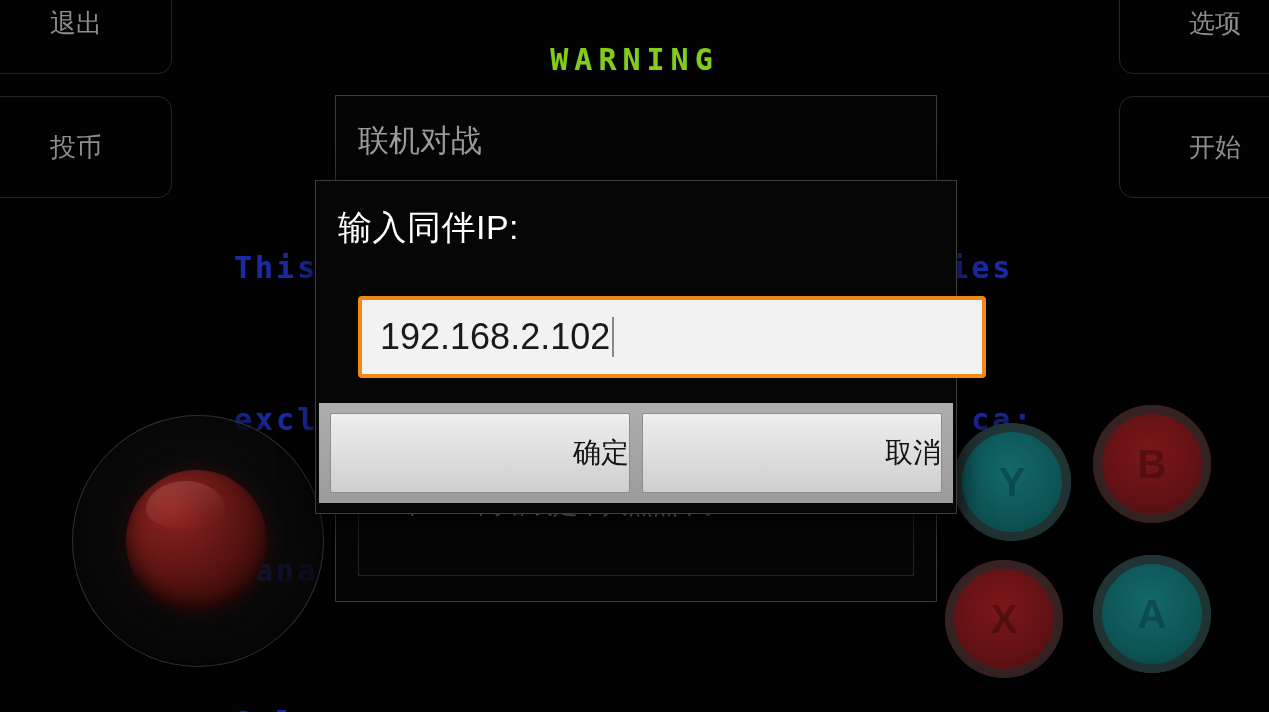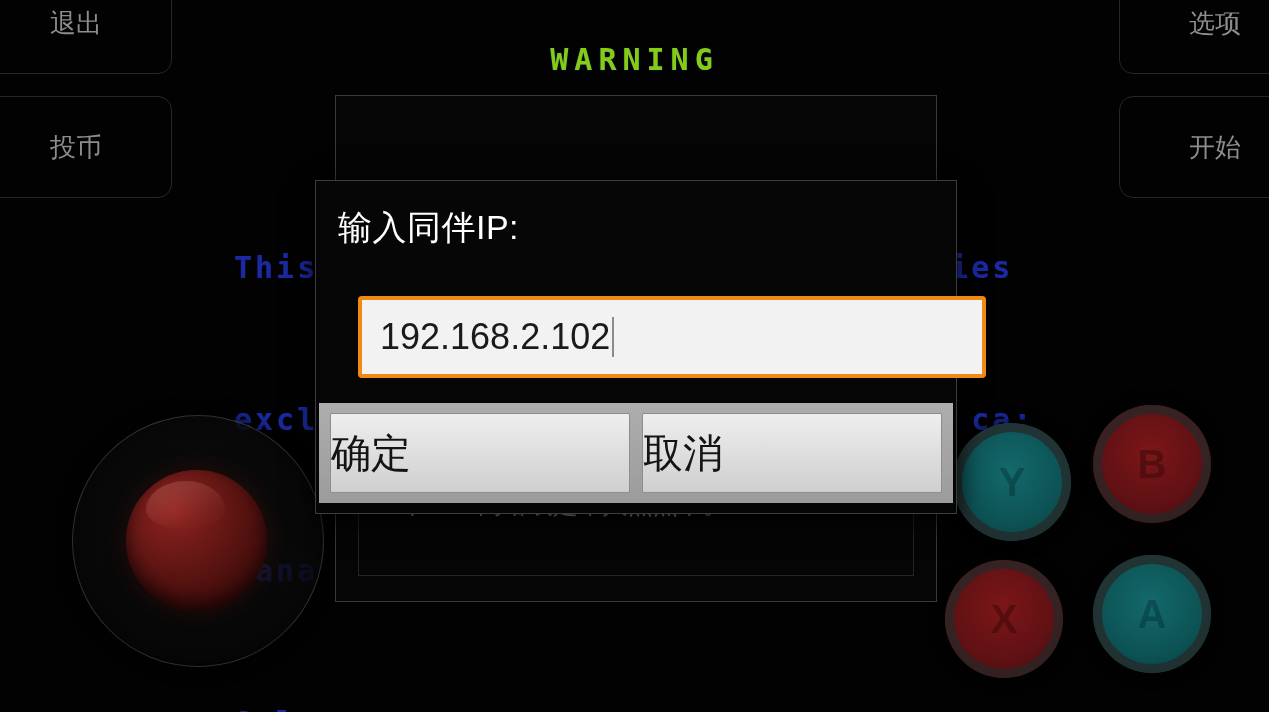--- a/index.html
+++ b/index.html
@@ -115,22 +115,22 @@
   .fore-btnbar{
     position:absolute;left:3px;top:222px;width:634px;height:100px;
     background:linear-gradient(#adadad,#9c9c9c);
     display:flex;align-items:center;justify-content:space-between;
     padding:0 11px;box-sizing:border-box;
   }
   .fore-btn{
     width:300px;height:80px;box-sizing:border-box;
     background:linear-gradient(#eeeeee,#cfcfcf);
     border:1px solid #8d8d8d;border-radius:2px;
-    display:flex;align-items:center;justify-content:flex-start;
-    font-size:40px;color:#141414;
+    display:flex;align-items:center;justify-content:flex-end;
+    font-size:28px;color:#141414;
   }
 </style>
 </head>
 <body>
 
 <div id="stage">
 
   <div class="game-layer">
 
     <div class="warn-title">WARNING</div>
@@ -171,20 +171,21 @@
     </div>
     <div class="pad-btn pad-red" id="pad-x">
       <span>X</span>
     </div>
     <div class="pad-btn pad-teal" id="pad-a">
       <span>A</span>
     </div>
   </div>
 
   <div class="dlg-back">
+    <div class="back-title">联机对战</div>
     <div class="back-sep"></div>
     <div class="back-item" id="back-item-create">
       <span>创建游戏</span>
     </div>
     <div class="back-item" id="back-item-join">
       <span></span>
     </div>
     <div class="back-note">为了正常联机对战，请和您的小伙伴保持在同一个WIFI网络或是个人热点下。</div>
   </div>
 

